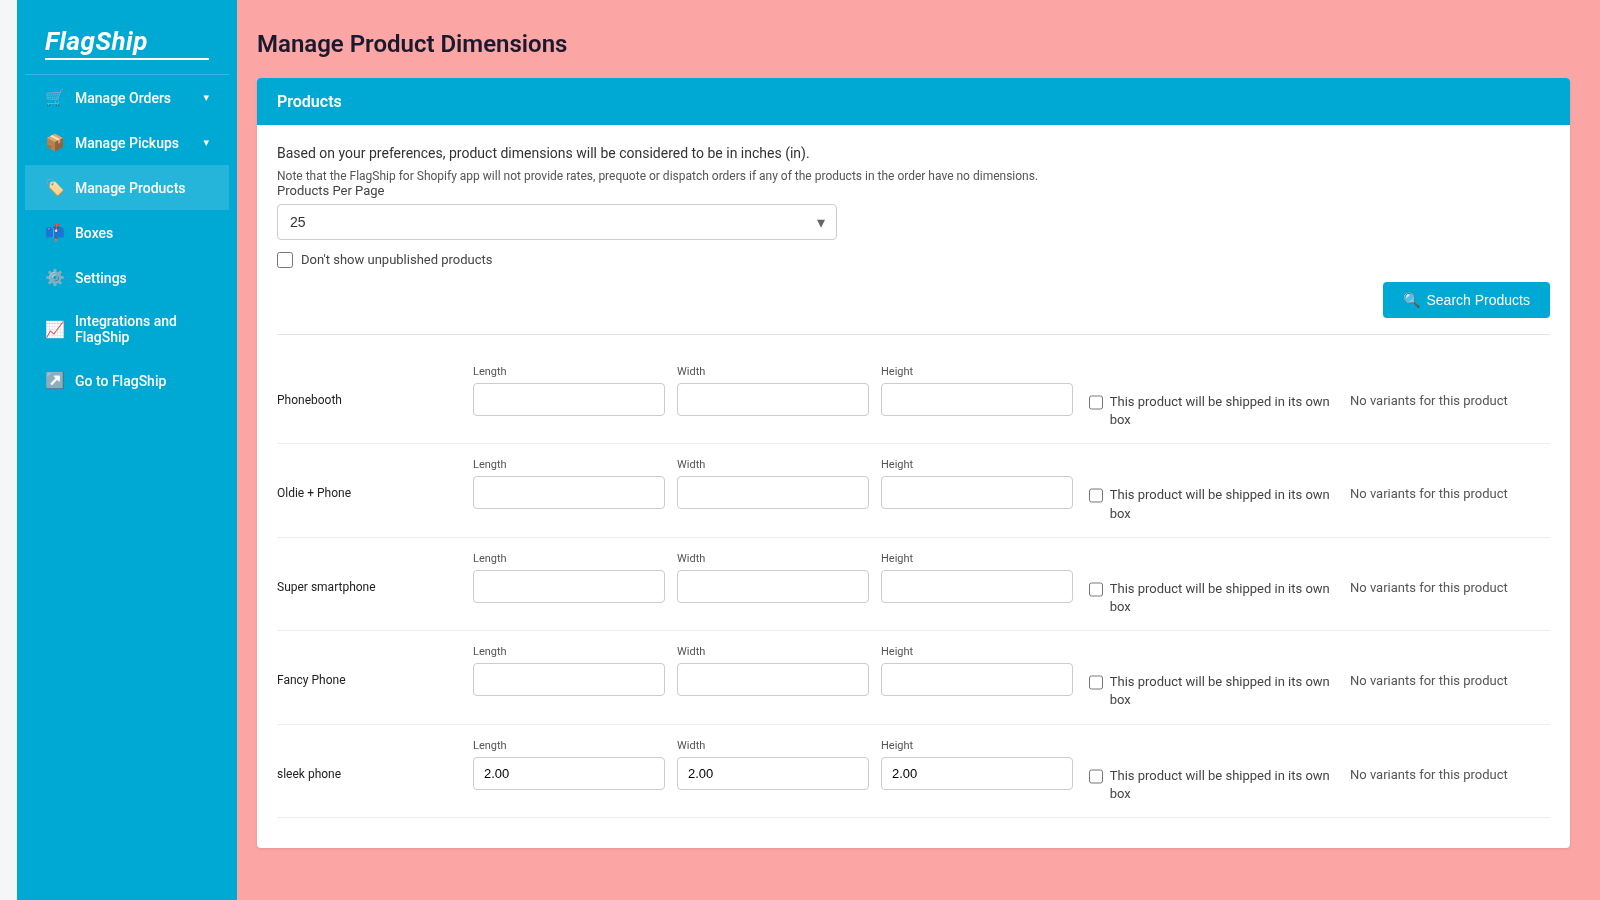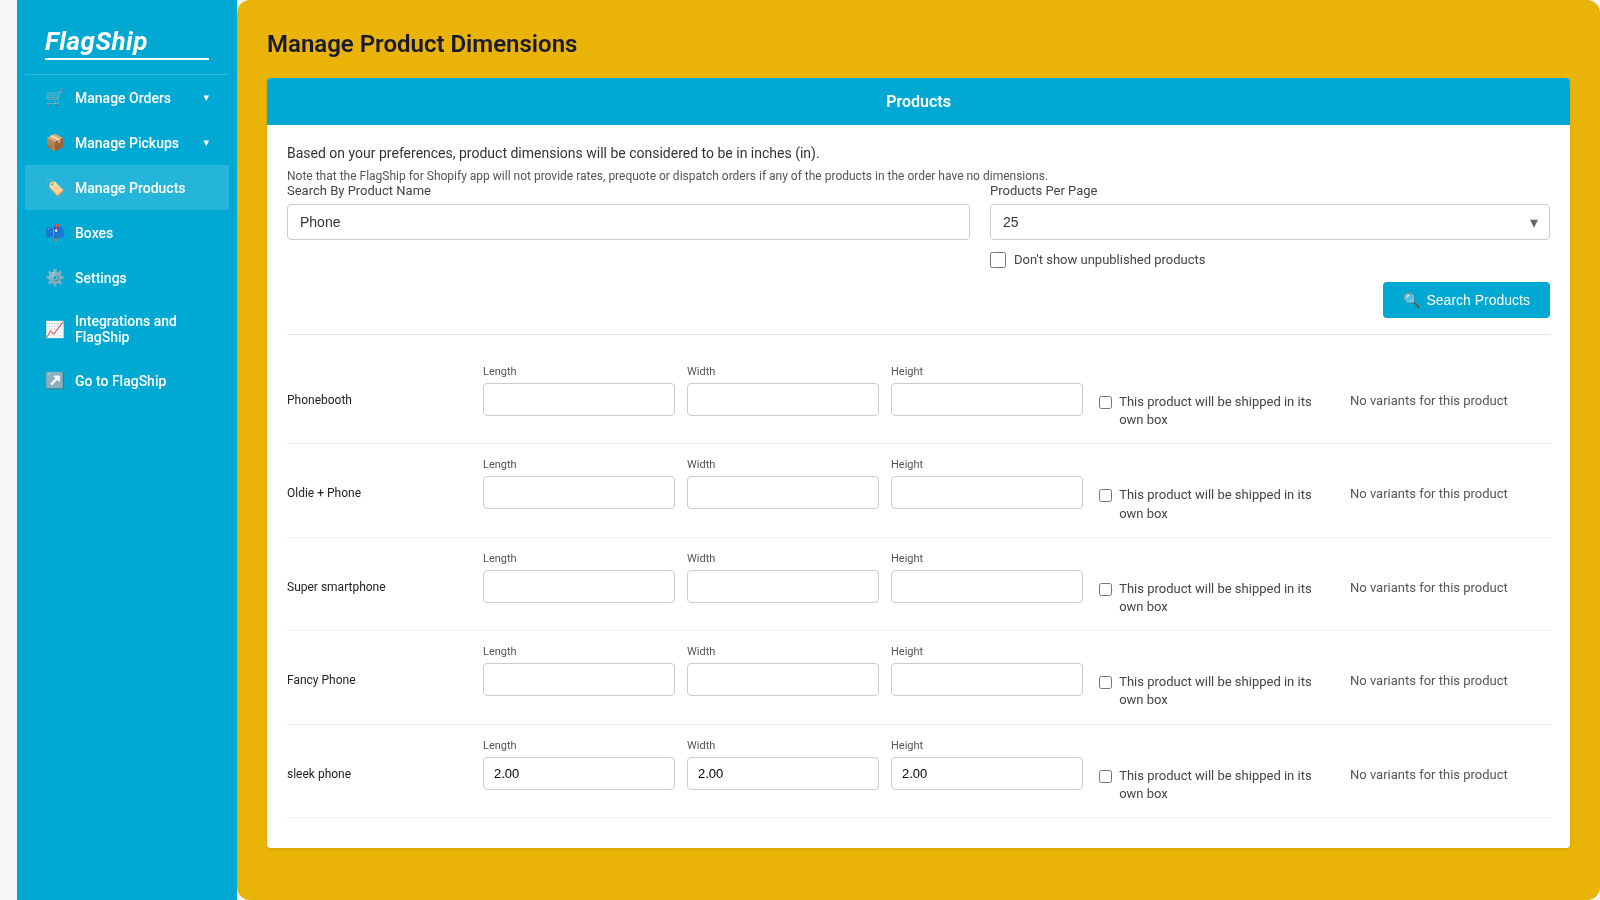--- a/index.html
+++ b/index.html
@@ -47,43 +47,41 @@
     }
     .nav-item.active { background: rgba(255,255,255,0.15); }
     .nav-item .nav-icon { font-size: 16px; width: 20px; text-align: center; }
     .nav-item .chevron { margin-left: auto; font-size: 11px; }
     .nav-item .nav-label { flex: 1; }
 
     
     #main {
       flex: 1;
       overflow-y: auto;
-      padding: 30px 30px 30px 30px;
-      background: #eab308;
-      border-radius: 13px;
+      padding: 30px 30px 30px 20px;
+      background: #fca5a5;
     }
 
     #page-title {
       font-size: 24px;
       font-weight: 600;
       color: #1a1a2e;
       margin-bottom: 20px;
     }
 
     .card {
       background: white;
       border-radius: 4px;
       box-shadow: 0 1px 3px rgba(0,0,0,0.1);
       overflow: hidden;
     }
 
     .card-header {
       background: #00a8d4;
       padding: 14px 20px;
-      text-align: center;
     }
     .card-header-title {
       color: white;
       font-size: 16px;
       font-weight: 600;
     }
 
     .card-body {
       padding: 20px 20px 30px;
     }
@@ -312,24 +310,20 @@
 
   <div class="card">
     <div class="card-header">
       <span class="card-header-title">Products</span>
     </div>
     <div class="card-body">
       <p class="info-text">Based on your preferences, product dimensions will be considered to be in inches (in).</p>
       <p class="info-text-small">Note that the FlagShip for Shopify app will not provide rates, prequote or dispatch orders if any of the products in the order have no dimensions.</p>
 
       <div class="search-filter-row">
-        <div class="search-group">
-          <label class="form-label">Search By Product Name</label>
-          <input class="form-input" type="text" value="Phone" style="">
-        </div>
         <div class="filter-group">
           <label class="form-label">Products Per Page</label>
           <div class="form-select-wrapper">
             <select class="form-select">
               <option value="10">10</option>
               <option value="25" selected="">25</option>
               <option value="50">50</option>
               <option value="100">100</option>
             </select>
             <span class="select-chevron">▾</span>

